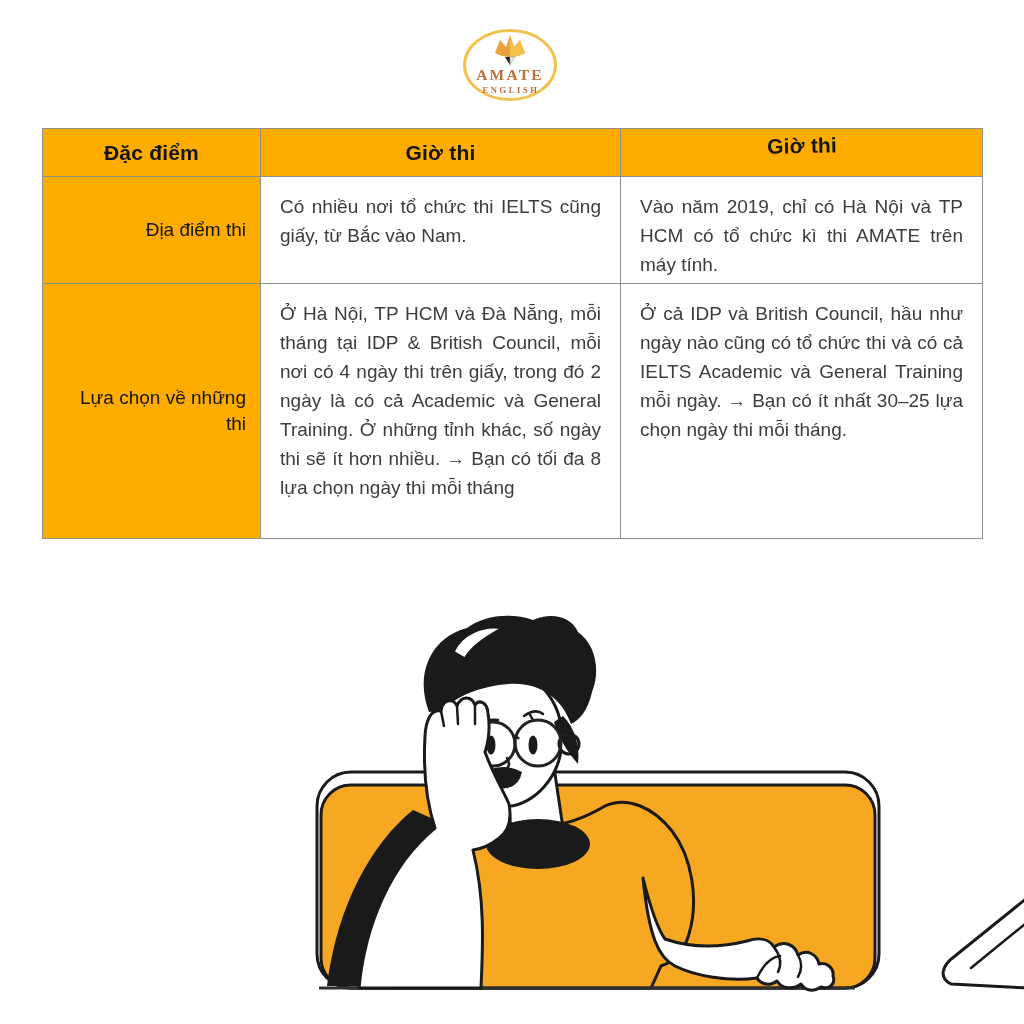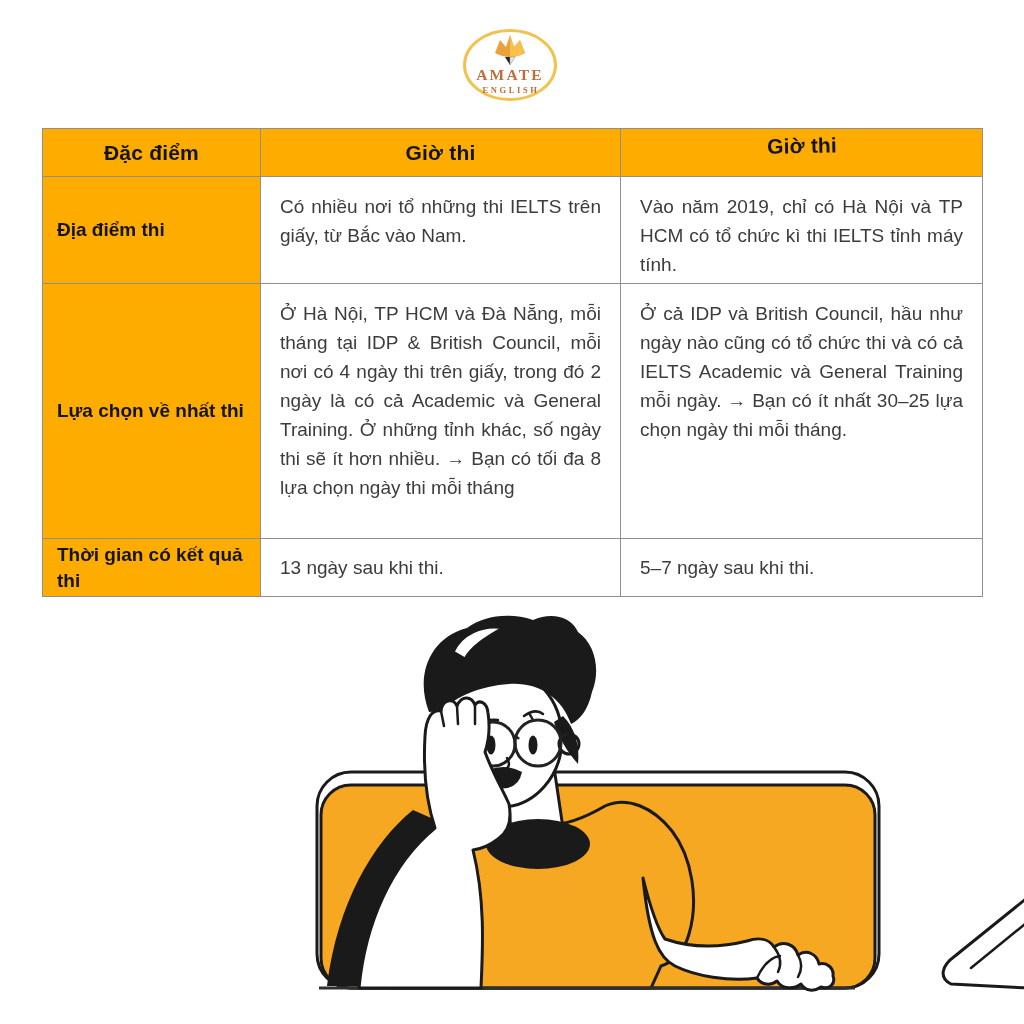--- a/index.html
+++ b/index.html
@@ -19,22 +19,22 @@
     position:absolute;left:42px;top:120px;width:940px;
     border-collapse:collapse;table-layout:fixed;margin-top:8px;
   }
   table.cmp td,table.cmp th{border:1px solid var(--border);}
   th.hd{
     background:var(--accent);height:48px;font-size:21px;font-weight:bold;
     color:var(--text-dark);text-align:center;vertical-align:middle;letter-spacing:.2px;
   }
   th.hd .raise{display:inline-block;transform:translateY(-7px) rotate(-1.2deg);}
   td.lbl{
-    background:var(--accent);font-size:19px;font-weight:700;color:var(--text-dark);
-    text-align:left;vertical-align:middle;line-height:26px;padding:0 14px;
+    background:var(--accent);font-size:19px;font-weight:400;color:var(--text-dark);
+    text-align:right;vertical-align:middle;line-height:26px;padding:0 14px;
   }
   td.body{
     background:#fff;font-size:19px;color:var(--text-body);text-align:justify;
     vertical-align:top;line-height:29px;padding:15px 19px 0 19px;
   }
   tr.short td.body{vertical-align:middle;padding-top:0;}
   
   .illus{position:absolute;left:295px;top:612px;width:730px;height:410px;}
   .illus svg{display:block;}
   .paper{fill:#ffffff;stroke:var(--ink);stroke-width:3;}
@@ -67,32 +67,27 @@
       <col style="width:362px">
     </colgroup>
   <tbody>
       <tr>
     <th class="hd">Đặc điểm</th>
     <th class="hd">Giờ thi</th>
     <th class="hd"><span class="raise">Giờ thi</span></th>
   </tr>
   <tr style="height:107px">
     <td class="lbl">Địa điểm thi</td>
-    <td class="body">Có nhiều nơi tổ những thi IELTS trên giấy, từ Bắc vào Nam.</td>
-    <td class="body">Vào năm 2019, chỉ có Hà Nội và TP HCM có tổ chức kì thi IELTS tỉnh máy tính.</td>
+    <td class="body">Có nhiều nơi tổ chức thi IELTS cũng giấy, từ Bắc vào Nam.</td>
+    <td class="body">Vào năm 2019, chỉ có Hà Nội và TP HCM có tổ chức kì thi AMATE trên máy tính.</td>
   </tr>
   <tr style="height:255px">
-    <td class="lbl">Lựa chọn về nhất thi</td>
+    <td class="lbl">Lựa chọn về những thi</td>
     <td class="body">Ở Hà Nội, TP HCM và Đà Nẵng, mỗi tháng tại IDP &amp; British Council, mỗi nơi có 4 ngày thi trên giấy, trong đó 2 ngày là có cả Academic và General Training. Ở những tỉnh khác, số ngày thi sẽ ít hơn nhiều. → Bạn có tối đa 8 lựa chọn ngày thi mỗi tháng</td>
     <td class="body">Ở cả IDP và British Council, hầu như ngày nào cũng có tổ chức thi và có cả IELTS Academic và General Training mỗi ngày. → Bạn có ít nhất 30–25 lựa chọn ngày thi mỗi tháng.</td>
-  </tr>
-  <tr style="height:58px" class="short">
-    <td class="lbl">Thời gian có kết quả thi</td>
-    <td class="body">13 ngày sau khi thi.</td>
-    <td class="body">5–7 ngày sau khi thi.</td>
   </tr>
 </tbody>
   </table>
 
 <div class="illus">
   <svg width="730" height="410" viewBox="0 0 730 410">
 
     <rect x="22" y="160" width="562" height="216" rx="34" class="paper"></rect>
     <rect x="26" y="173" width="554" height="203" rx="30" class="orange"></rect>
 

